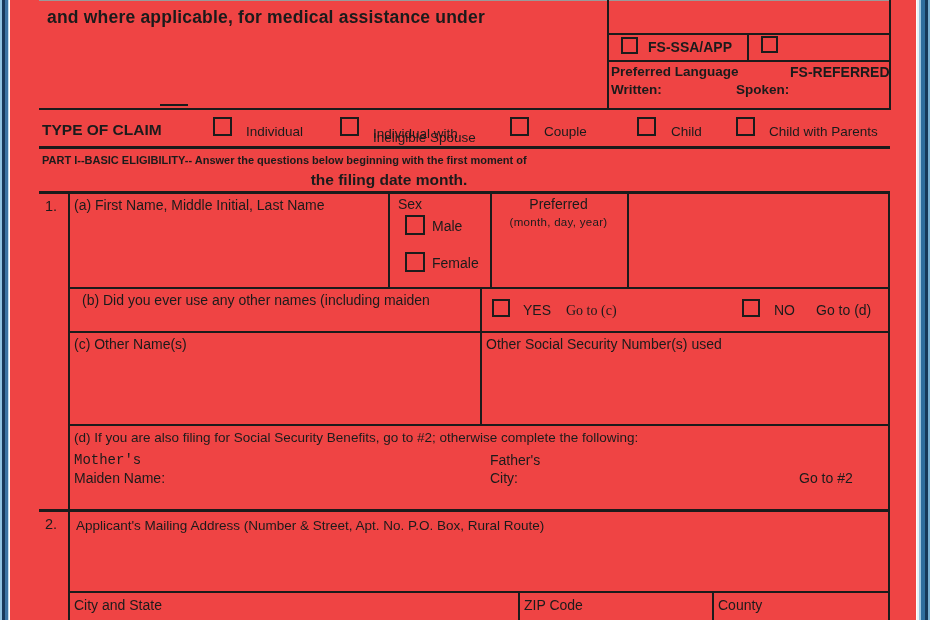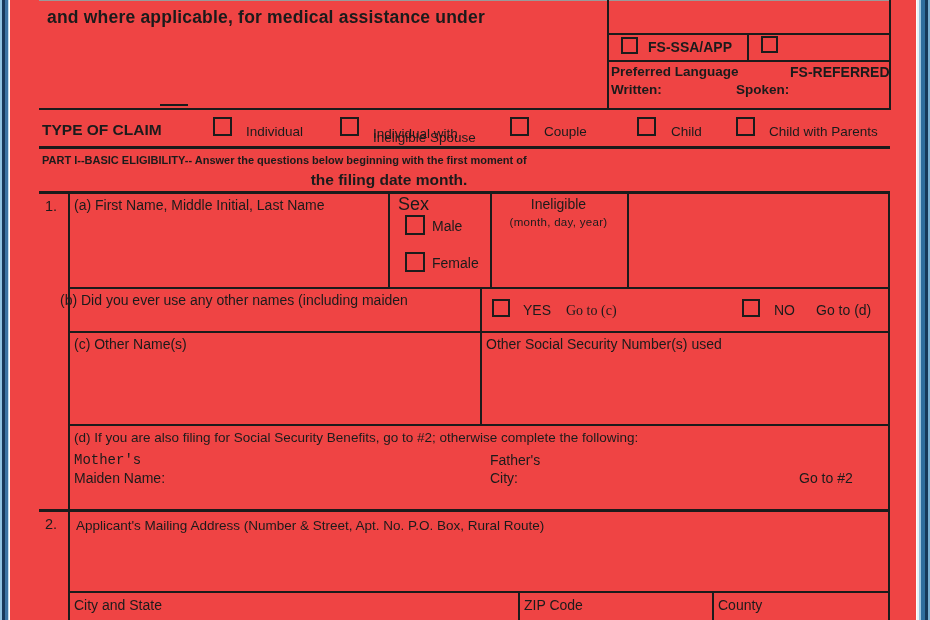--- a/index.html
+++ b/index.html
@@ -74,36 +74,36 @@
   <div class="vl" style="left:68px;top:191px;height:320px;"></div>
   <div class="vl" style="left:888px;top:191px;height:320px;"></div>
 
   <div class="vl" style="left:388px;top:191px;height:96px;"></div>
   <div class="vl" style="left:490px;top:191px;height:96px;"></div>
   <div class="vl" style="left:627px;top:191px;height:96px;"></div>
 
   <div class="t" style="left:74px;top:197px;font-size:14px;">(a) First Name, Middle Initial, Last Name</div>
   <div class="fill" style="left:72px;top:215px;width:312px;height:68px;"></div>
 
-  <div class="t" style="left:398px;top:196px;font-size:18px;">Sex</div>
+  <div class="t" style="left:398px;top:196px;font-size:14px;">Sex</div>
   <div class="cb" style="left:405px;top:215px;width:20px;height:20px;border-width:2px;"></div>
   <div class="t" style="left:432px;top:218px;font-size:14px;">Male</div>
   <div class="cb" style="left:405px;top:252px;width:20px;height:20px;border-width:2px;"></div>
   <div class="t" style="left:432px;top:255px;font-size:14px;">Female</div>
 
-  <div class="t" style="left:490px;top:196px;width:137px;text-align:center;font-size:14px;">Ineligible</div>
+  <div class="t" style="left:490px;top:196px;width:137px;text-align:center;font-size:14px;">Preferred</div>
   <div class="t" style="left:490px;top:214px;width:137px;text-align:center;font-size:11.5px;letter-spacing:.3px;">(month, day, year)</div>
   <div class="fill" style="left:492px;top:232px;width:133px;height:50px;"></div>
 
   <div class="fill" style="left:632px;top:216px;width:252px;height:66px;"></div>
 
   <div class="hl" style="left:68px;top:287px;width:822px;"></div>
 
   <div class="vl" style="left:480px;top:287px;height:44px;"></div>
-  <div class="t" style="left:60px;top:292px;font-size:14px;">(b) Did you ever use any other names (including maiden</div>
+  <div class="t" style="left:82px;top:292px;font-size:14px;">(b) Did you ever use any other names (including maiden</div>
 
   <div class="cb" style="left:492px;top:299px;width:18px;height:18px;"></div>
   <div class="t" style="left:523px;top:302px;font-size:14px;">YES</div>
   <div class="t" style="left:566px;top:302px;font-size:14px;font-family:Liberation Serif, serif;">Go to (c)</div>
 
   <div class="cb" style="left:742px;top:299px;width:18px;height:18px;"></div>
   <div class="t" style="left:774px;top:302px;font-size:14px;">NO</div>
   <div class="t" style="left:816px;top:302px;font-size:14px;">Go to (d)</div>
 
   <div class="hl" style="left:68px;top:331px;width:822px;"></div>

